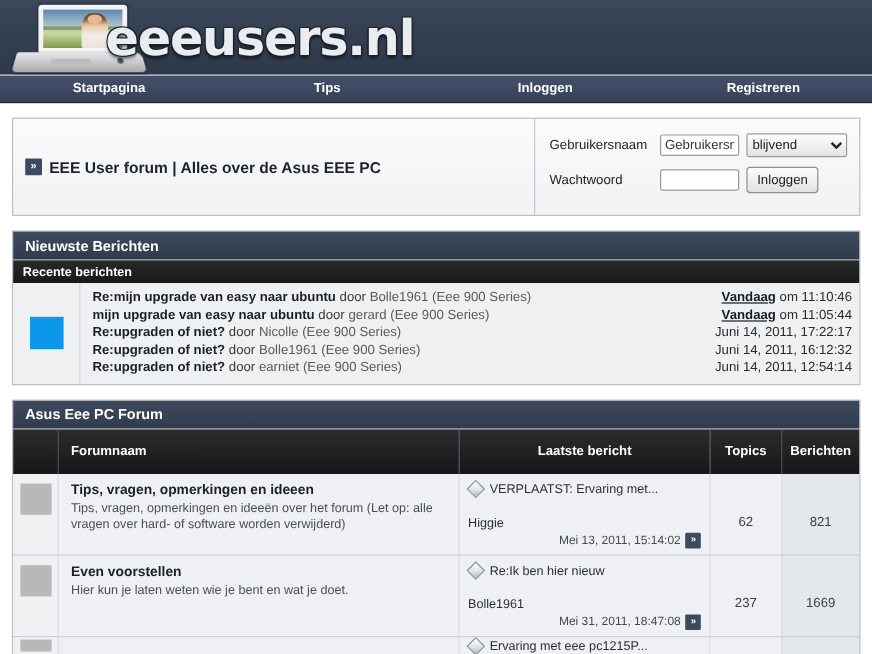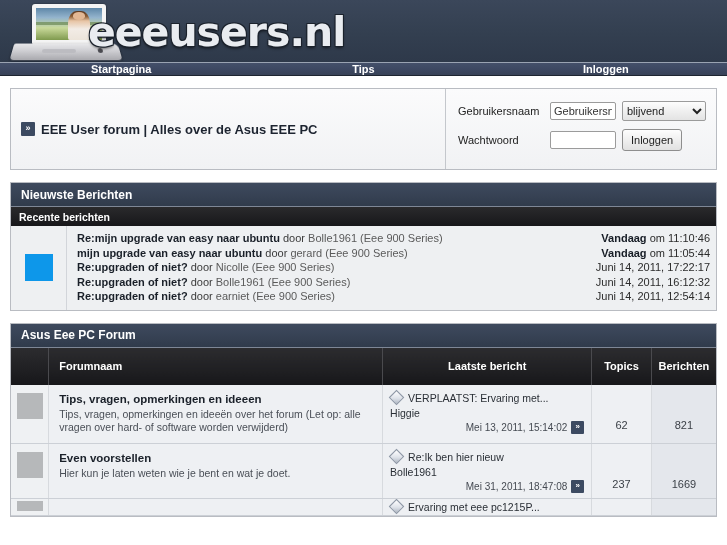--- a/index.html
+++ b/index.html
@@ -94,21 +94,21 @@
     text-shadow:
       -1px -1px 0 #1b222c, 1px -1px 0 #1b222c,
       -1px  1px 0 #1b222c, 1px  1px 0 #1b222c,
        0 2px 3px rgba(0,0,0,.6);
     font-family: "DejaVu Sans", sans-serif;
   }
 
   
   #main-nav {
     display: flex;
-    height: 14px;
+    height: 24px;
     background: linear-gradient(to bottom, #44506a 0%, #3d4862 50%, #384257 100%);
     border-top: 1px solid #9aa3b2;
     border-bottom: 1px solid #1e2531;
   }
   #main-nav .nav-item {
     flex: 1 1 0;
     display: flex;
     align-items: center;
     justify-content: center;
     color: #ffffff;
@@ -264,21 +264,21 @@
   .recent-door { color: #3b3b3b; font-size: 11px; }
   .recent-author { color: #5a5a5a; font-size: 11px; }
   .recent-board { color: #5a5a5a; font-size: 11px; }
   .recent-time {
     flex: 0 0 auto;
     text-align: right;
     color: #2c2c2c;
     font-size: 11px;
     padding-left: 10px;
   }
-  .recent-time b { color: #161c25; }
+  .recent-time b { color: #161c25; text-decoration: underline; }
 
   
   .ftable { width: 100%; border-collapse: collapse; }
   .ftable thead th {
     background: linear-gradient(to bottom, #2c2c2f 0%, #17171a 100%);
     color: #ffffff;
     font-size: 11px;
     font-weight: bold;
     height: 37px;
     border-right: 1px solid #4a4a4e;
@@ -332,21 +332,21 @@
   .diamond-icon:before {
     content: "";
     position: absolute;
     left: 1px; top: 1px;
     width: 9px; height: 9px;
     background: linear-gradient(135deg, #ffffff 0%, #dfe3ea 55%, #aeb6c2 100%);
     border: 1px solid #8e97a5;
     transform: rotate(45deg);
   }
   .last-subject { color: #2a2f36; font-size: 10.5px; }
-  .last-author { margin-top: 2px; color: #2a2f36; font-size: 10.5px; }
+  .last-author { margin-top: 15px; color: #2a2f36; font-size: 10.5px; }
   .last-date-row {
     margin-top: 2px;
     display: flex;
     align-items: center;
     justify-content: flex-end;
     gap: 4px;
   }
   .last-date { color: #454a52; font-size: 10px; }
   .jump-badge {
     display: inline-block;
@@ -389,20 +389,21 @@
       <div class="laptop-dot"></div>
     </div>
   </div>
   <div id="site-logo">eeeusers.nl</div>
 </div>
 
 <div id="main-nav">
   <a class="nav-item">Startpagina</a>
   <a class="nav-item">Tips</a>
   <a class="nav-item">Inloggen</a>
+  <a class="nav-item">Registreren</a>
 </div>
 
 <div id="page-body">
 
   <div class="panel" id="intro-panel">
     <div id="forum-title-cell">
       <span class="chev-badge">»</span>
       <span id="forum-title-text">EEE User forum | Alles over de Asus EEE PC</span>
     </div>
     <div id="login-cell">

